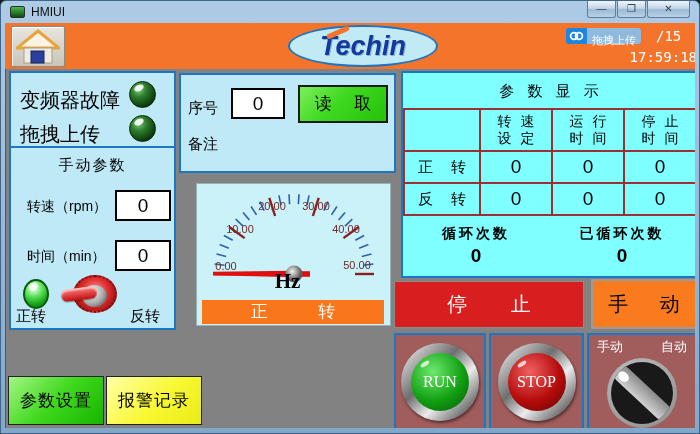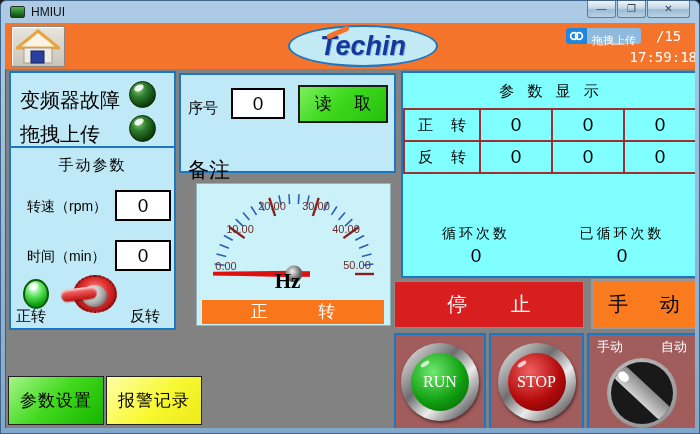--- a/index.html
+++ b/index.html
@@ -45,36 +45,36 @@
 .toggle-base{position:absolute;right:2px;top:2px;width:44px;height:38px;border-radius:50%;background:radial-gradient(circle at 50% 42%,#ff9a9a,#e03030 45%,#9c1010 82%);border:2px dotted #7d0f0f;}
 .toggle-ring{position:absolute;right:12px;top:12px;width:25px;height:22px;border-radius:50%;background:radial-gradient(circle at 38% 32%,#ffffff,#a8a8a8 55%,#383838);}
 .toggle-lever{position:absolute;left:0;top:15px;width:36px;height:12px;border-radius:7px;background:linear-gradient(#ff7a7a,#c01010);transform:rotate(-7deg);box-shadow:inset 0 2px 2px rgba(255,255,255,.6),0 1px 1px rgba(0,0,0,.4);}
 .dir-label{position:absolute;top:234px;font-size:15px;}
 .dl1{left:5px;}.dl2{left:119px;}
 
 .recipe-panel{left:174px;top:50px;width:217px;height:100px;}
 .serial-label{position:absolute;left:7px;top:24px;font-size:15px;}
 .serial-input{position:absolute;left:50px;top:13px;width:54px;height:31px;background:#fff;border:2px solid #000;font-size:19px;text-align:center;line-height:27px;cursor:text;}
 .read-btn{position:absolute;left:117px;top:10px;width:90px;height:38px;background:linear-gradient(135deg,#7bf05c,#3ed81e 45%,#25c20a);border:2px solid #1a1a1a;font-size:17px;color:#000;text-align:center;line-height:34px;word-spacing:18px;cursor:pointer;font-family:inherit;}
-.remark-label{position:absolute;left:7px;top:81px;font-size:21px;}
+.remark-label{position:absolute;left:7px;top:60px;font-size:15px;}
 
 .gauge-panel{position:absolute;left:191px;top:160px;width:195px;height:143px;background:#cbf2f8;border:1px solid #98b2b9;}
 .gl{font-size:11px;fill:#6b2b2b;font-family:"Liberation Sans",sans-serif;text-anchor:middle;}
 .gauge-unit{position:absolute;left:0;right:12px;top:85px;text-align:center;font-family:"Liberation Serif","DejaVu Serif",serif;font-weight:bold;font-size:21px;color:#000;}
 .gauge-status{position:absolute;left:5px;top:116px;width:182px;height:24px;background:#f9761a;color:#fff;font-size:17px;text-align:center;line-height:24px;word-spacing:46px;}
 
 .params-panel{left:396px;top:48px;width:296px;height:207px;background:#7fffff;}
 .params-title{position:absolute;left:0;right:0;top:9px;text-align:center;font-size:15px;word-spacing:9px;}
 .params-grid{position:absolute;left:0;top:35px;width:292px;border-collapse:collapse;table-layout:fixed;}
 .params-grid td{border:2px solid #993333;text-align:center;vertical-align:middle;padding:0;}
 .params-grid .ph{font-size:14px;line-height:1.25;white-space:pre-line;word-spacing:5px;height:42px;}
 .params-grid .pl{font-size:15px;word-spacing:14px;height:32px;}
 .params-grid .pv{font-size:19px;}
 .cycles{position:absolute;left:0;right:0;top:149px;display:flex;}
-.cycle-block{width:50%;text-align:center;}
+.cycle-block{width:50%;text-align:center;font-weight:bold;}
 .cycle-label{font-size:14px;letter-spacing:3px;margin-top:3px;}
 .cycle-value{font-size:19px;margin-top:2px;}
 
 .stop-banner{position:absolute;left:389px;top:258px;width:190px;height:47px;background:#d81e1e;border:1px solid #8a8a8a;color:#fff;font-size:20px;text-align:center;line-height:45px;word-spacing:38px;cursor:pointer;}
 .mode-banner{position:absolute;left:586px;top:256px;width:106px;height:50px;background:#f97b1e;border:2px solid #9a9a9a;color:#000;font-size:20px;text-align:center;line-height:46px;word-spacing:26px;cursor:pointer;}
 
 .pb-panel{position:absolute;top:310px;height:97px;background:#a15c5c;border:2px solid #1b76c4;display:flex;align-items:center;justify-content:center;}
 .run-panel{left:389px;width:92px;}
 .stop-pb-panel{left:484px;width:95px;}
 .knob-panel{left:582px;width:110px;flex-direction:column;justify-content:flex-start;}
@@ -218,20 +218,29 @@
     <div class="panel params-panel">
       <div class="params-title">参 数 显 示</div>
       <table class="params-grid">
         <colgroup>
             <col style="width:76px">
             <col style="width:72px">
             <col style="width:72px">
             <col style="width:72px">
           </colgroup>
         <tbody>
+            <tr>
+          <td class="ph"></td>
+          <td class="ph">转 速
+设 定</td>
+          <td class="ph">运 行
+时 间</td>
+          <td class="ph">停 止
+时 间</td>
+        </tr>
         <tr>
           <td class="pl">正 转</td>
           <td class="pv">0</td>
           <td class="pv">0</td>
           <td class="pv">0</td>
         </tr>
         <tr>
           <td class="pl">反 转</td>
           <td class="pv">0</td>
           <td class="pv">0</td>

